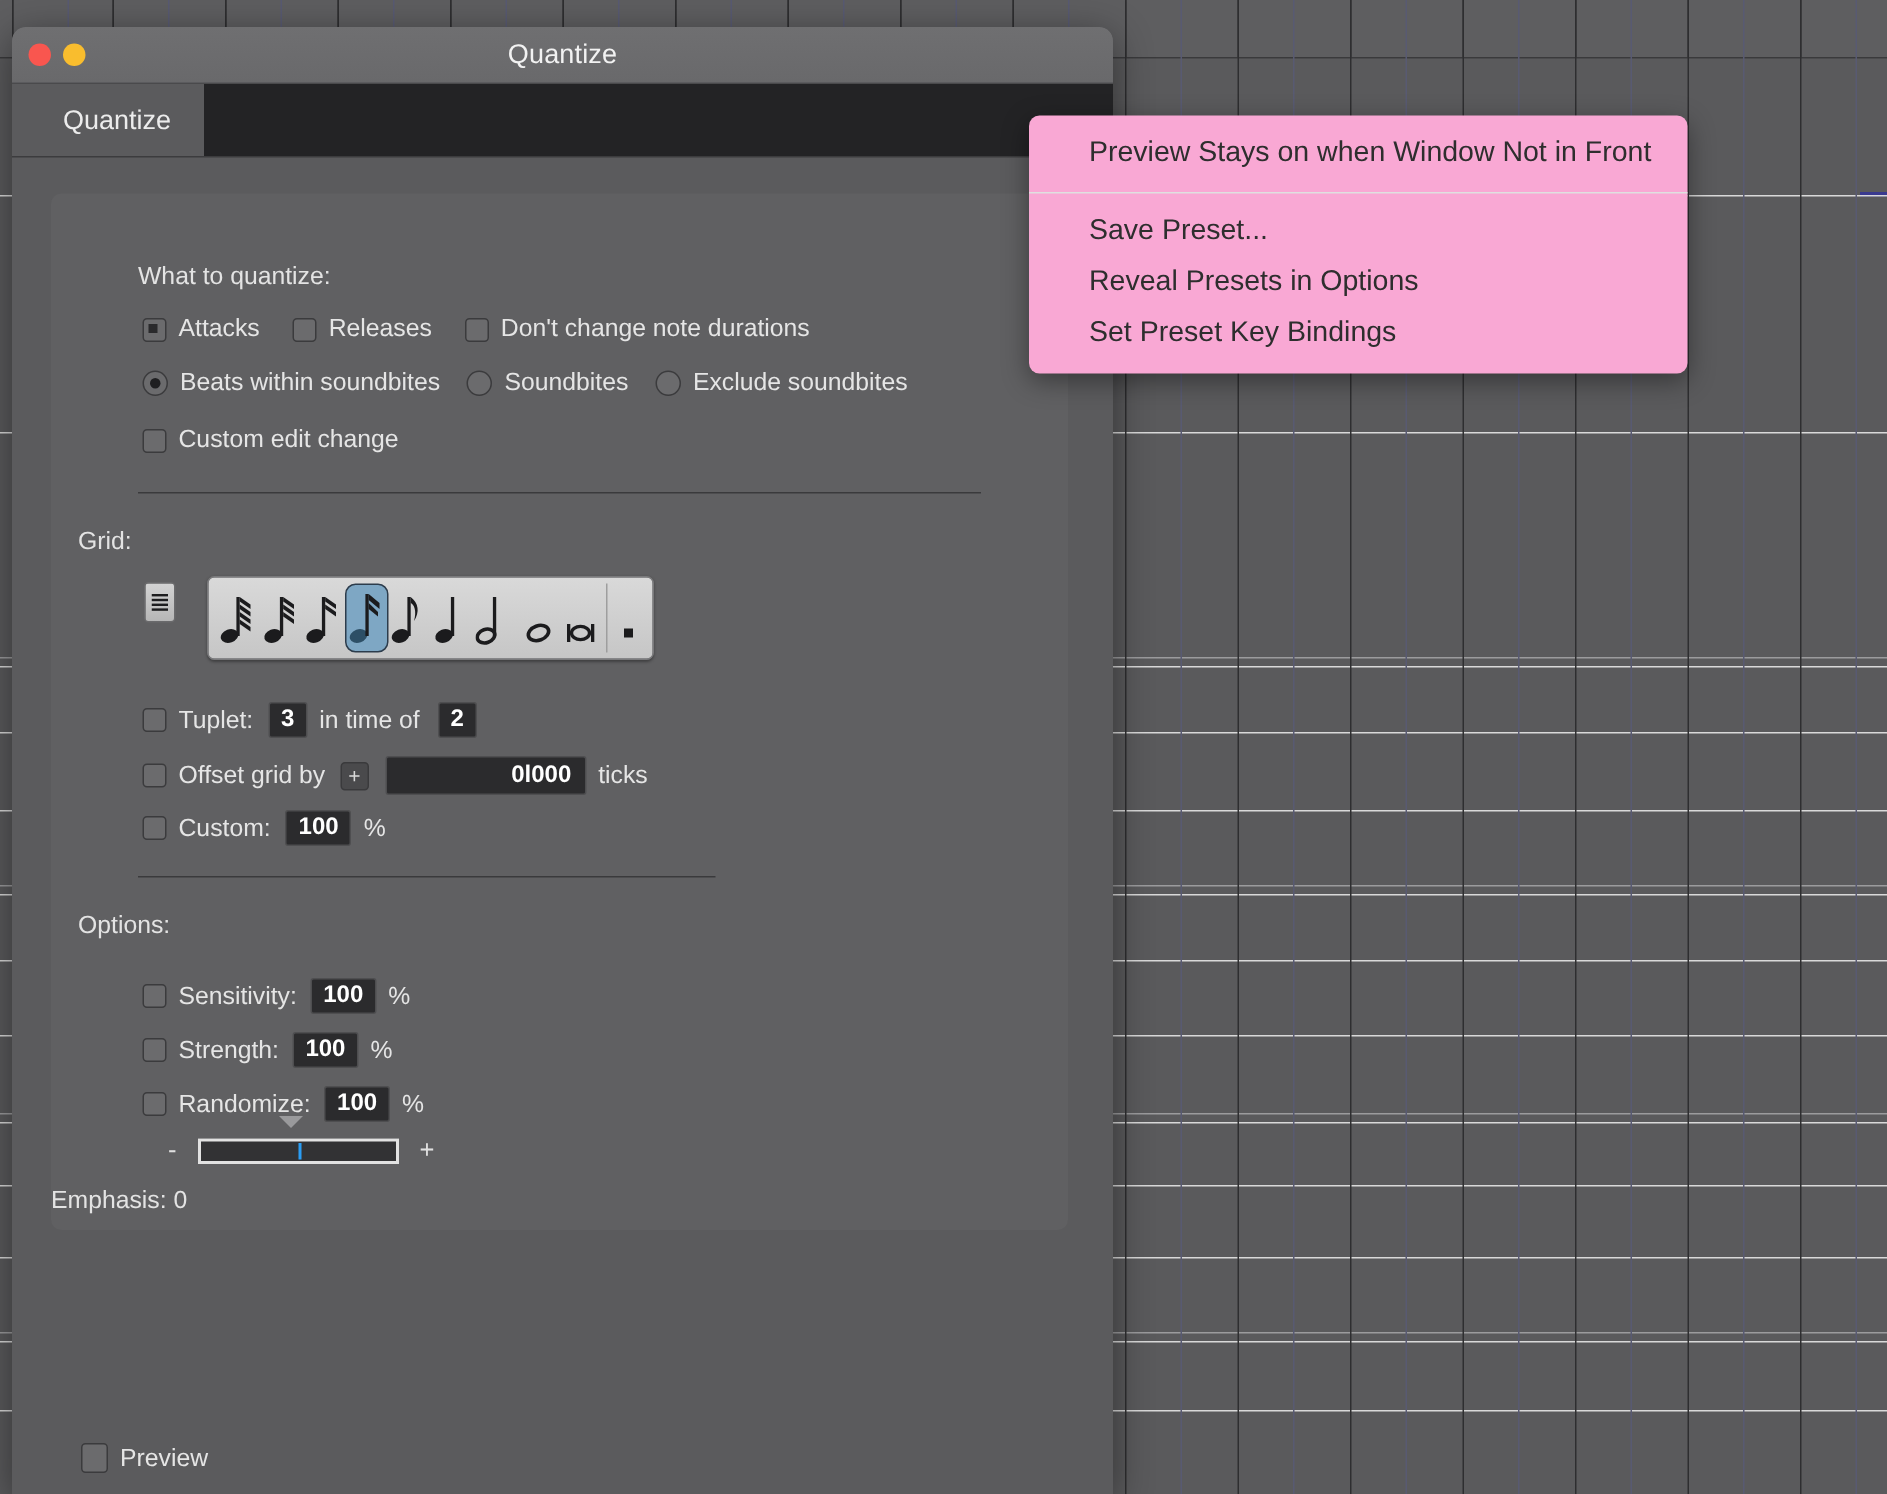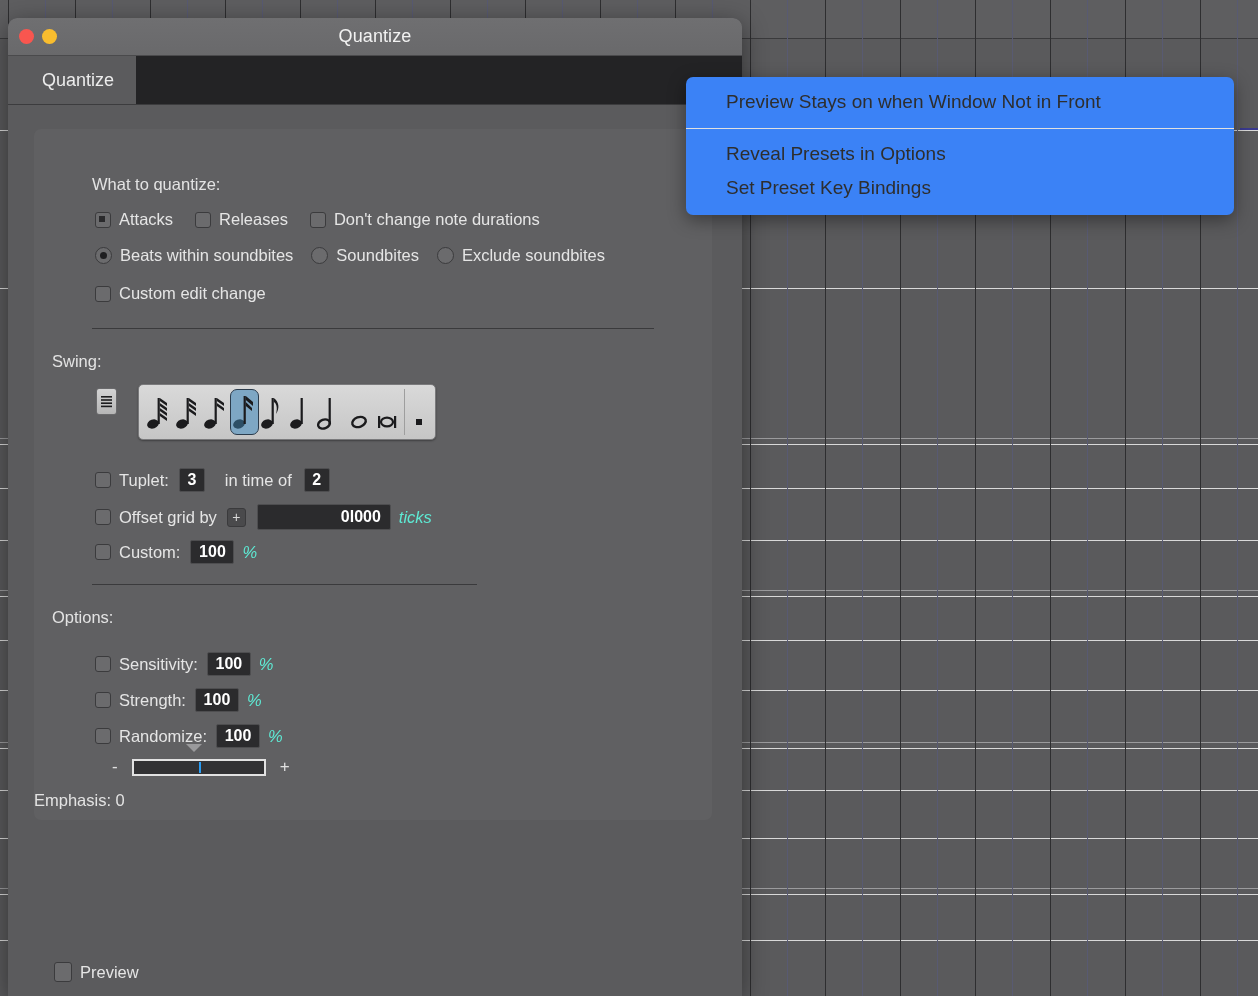--- a/index.html
+++ b/index.html
@@ -232,23 +232,22 @@
     border: 1px solid #3a3a3c;
     border-radius: 3px;
     color: #d8d8d8;
     font-size: 14px;
     line-height: 17px;
     text-align: center;
     box-sizing: border-box;
   }
   .unit {
     font-size: 16.5px;
-    color: #5eead4;
+    color: #e5e5e5;
     margin-left: 8px;
-    font-style: italic;
   }
 
   
   #grid-mode-btn {
     width: 19px; height: 25px;
     background: linear-gradient(#d3d3d3, #b6b6b6);
     border: 1px solid #6a6a6c;
     border-radius: 3px;
     display: flex;
     align-items: center;
@@ -326,22 +325,22 @@
     background: #6b6b6d;
     border: 1.6px solid #3b3b3d;
     box-sizing: border-box;
   }
 
   
   #context-menu {
     position: absolute;
     left: 686px;
     top: 77px;
-    width: 548px;
-    background: #3b82f6;
+    width: 439px;
+    background: #f9a8d4;
     border-radius: 7px;
     box-shadow: 0 5px 18px rgba(0,0,0,.4);
     padding: 8px 0 10px 0;
     box-sizing: border-box;
   }
   .menu-item {
     font-size: 19px;
     color: #2e2e2e;
     padding: 6px 0 6px 40px;
     white-space: nowrap;
@@ -481,21 +480,21 @@
         </div>
       </div>
 
       <div class="row" style="position:absolute;left:61px;top:155px;">
         <div class="cb"></div>
         <span class="opt-label">Custom edit change</span>
       </div>
 
       <div class="divider" style="position:absolute;left:58px;top:199px;width:562px;"></div>
 
-      <div style="position:absolute;left:18px;top:223px;" class="section-label">Swing:</div>
+      <div style="position:absolute;left:18px;top:223px;" class="section-label">Grid:</div>
 
       <div id="grid-mode-btn" style="position:absolute;left:62px;top:259px;">
         <svg width="11" height="13" viewBox="0 0 11 13">
           <rect x="0" y="1" width="11" height="1.6" fill="#1d1d1f"></rect>
           <rect x="0" y="4.2" width="11" height="1.6" fill="#1d1d1f"></rect>
           <rect x="0" y="7.4" width="11" height="1.6" fill="#1d1d1f"></rect>
           <rect x="0" y="10.6" width="11" height="1.6" fill="#1d1d1f"></rect>
         </svg>
       </div>
 
@@ -582,21 +581,21 @@
           <svg width="12" height="40" viewBox="0 0 12 40">
             <rect x="3" y="27" width="6" height="6" fill="#1b1b1d"></rect>
           </svg>
         </div>
       </div>
 
       <div class="row" style="position:absolute;left:61px;top:339px;">
         <div class="cb"></div>
         <span class="opt-label">Tuplet:</span>
         <span class="numfield" style="margin-left:10px;">3</span>
-        <span class="opt-label" style="margin-left:20px;">in time of</span>
+        <span class="opt-label" style="margin-left:8px;">in time of</span>
         <span class="numfield" style="margin-left:12px;">2</span>
       </div>
 
       <div class="row" style="position:absolute;left:61px;top:375px;">
         <div class="cb"></div>
         <span class="opt-label">Offset grid by</span>
         <span class="plusbtn" style="margin-left:10px;">+</span>
         <span class="ticksfield" style="margin-left:11px;">0l000</span>
         <span class="unit">ticks</span>
       </div>
@@ -652,15 +651,16 @@
       <div id="preview-cb"></div>
       <span class="opt-label">Preview</span>
     </div>
 
   </div>
 </div>
 
 <div id="context-menu">
   <div class="menu-item">Preview Stays on when Window Not in Front</div>
   <div class="menu-sep"></div>
+  <div class="menu-item">Save Preset...</div>
   <div class="menu-item">Reveal Presets in Options</div>
   <div class="menu-item">Set Preset Key Bindings</div>
 </div>
 
 </body></html>

